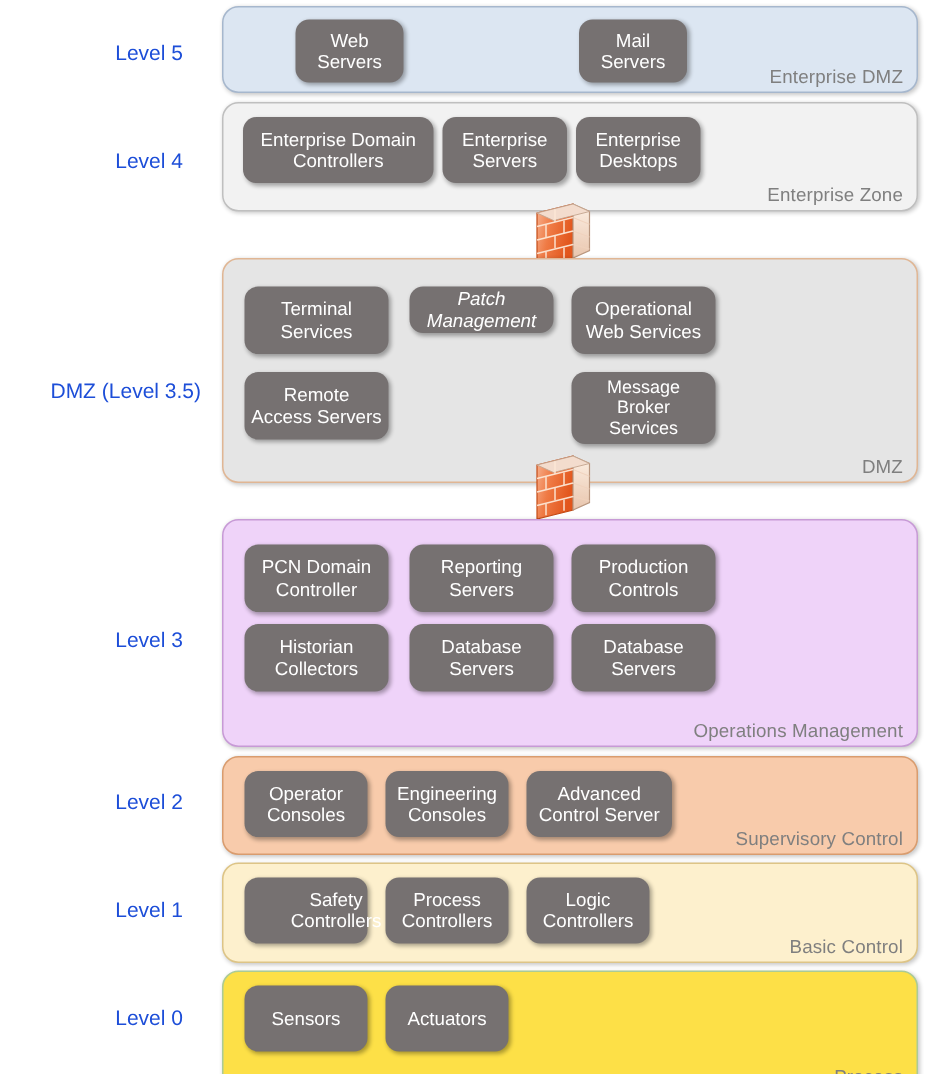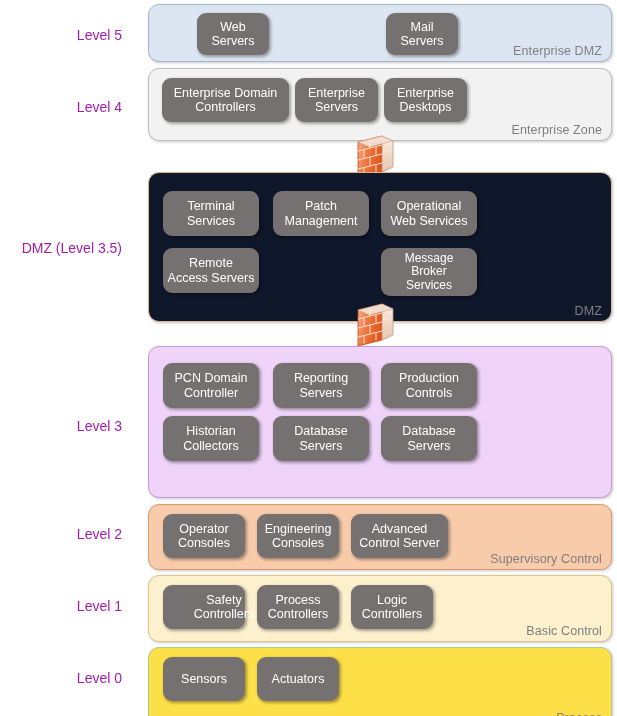--- a/index.html
+++ b/index.html
@@ -20,21 +20,21 @@
     width: 617px;
     height: 716px;
   }
 
   
   .level-label {
     position: absolute;
     left: 0;
     width: 122px;
     text-align: right;
-    color: #a21caf;
+    color: #1d4ed8;
     font-size: 14px;
     line-height: 16px;
     white-space: nowrap;
   }
 
   
   .zone {
     position: absolute;
     left: 148px;
     width: 464px;
@@ -79,21 +79,21 @@
   }
   .firewall svg { display: block; }
 </style>
 </head>
 <body>
 
 <div id="diagram">
 
   <div class="level-label" style="top:27px;">Level 5</div>
   <div class="level-label" style="top:99px;">Level 4</div>
-  <div class="level-label" style="top:240px;">DMZ (Level 3.5)</div>
+  <div class="level-label" style="top:252px;padding-left:12px;">DMZ (Level 3.5)</div>
   <div class="level-label" style="top:418px;">Level 3</div>
   <div class="level-label" style="top:526px;">Level 2</div>
   <div class="level-label" style="top:598px;">Level 1</div>
   <div class="level-label" style="top:670px;">Level 0</div>
 
   <div class="zone" style="top:4px; height:58px; background:#dce6f2; border-color:#a6b7cd;">
     <div class="node" style="left:13px; top:8px; width:72px; height:42px;margin-left:35px;">Web
 Servers</div>
     <div class="node" style="left:237px; top:8px; width:72px; height:42px;">Mail
 Servers</div>
@@ -142,24 +142,24 @@
         <line x1="21" y1="31" x2="21" y2="38.5"></line>
       </g>
       <g stroke="#f0d2bd" stroke-width="0.7" fill="none" opacity="0.9">
         <line x1="27" y1="11" x2="38" y2="15.5"></line>
         <line x1="27" y1="20" x2="38" y2="24"></line>
         <line x1="27" y1="29" x2="38" y2="32"></line>
       </g>
     </svg>
   </div>
 
-  <div class="zone" style="top:172px; height:150px; background:#0f172a; border-color:#e0b694;">
+  <div class="zone" style="top:172px; height:150px; background:#e5e5e5; border-color:#e0b694;">
     <div class="node" style="left:14px; top:18px; width:96px; height:45px;">Terminal
 Services</div>
-    <div class="node" style="left:124px; top:18px; width:96px; height:45px;">Patch
+    <div class="node" style="left:124px; top:18px; width:96px; height:31px;font-style:italic;">Patch
 Management</div>
     <div class="node" style="left:232px; top:18px; width:96px; height:45px;">Operational
 Web Services</div>
     <div class="node" style="left:14px; top:75px; width:96px; height:45px;">Remote
 Access Servers</div>
     <div class="node" style="left:232px; top:75px; width:96px; height:48px; font-size:12px; line-height:13.5px;">Message
 Broker
 Services</div>
     <div class="zone-caption">DMZ</div>
   </div>
@@ -205,20 +205,21 @@
     <div class="node" style="left:124px; top:16px; width:96px; height:45px;">Reporting
 Servers</div>
     <div class="node" style="left:232px; top:16px; width:96px; height:45px;">Production
 Controls</div>
     <div class="node" style="left:14px; top:69px; width:96px; height:45px;">Historian
 Collectors</div>
     <div class="node" style="left:124px; top:69px; width:96px; height:45px;">Database
 Servers</div>
     <div class="node" style="left:232px; top:69px; width:96px; height:45px;">Database
 Servers</div>
+    <div class="zone-caption">Operations Management</div>
   </div>
 
   <div class="zone" style="top:504px; height:66px; background:#f8cbab; border-color:#d99c6e;padding-left:12px;">
     <div class="node" style="left:14px; top:9px; width:82px; height:44px;">Operator
 Consoles</div>
     <div class="node" style="left:108px; top:9px; width:82px; height:44px;">Engineering
 Consoles</div>
     <div class="node" style="left:202px; top:9px; width:97px; height:44px;">Advanced
 Control Server</div>
     <div class="zone-caption">Supervisory Control</div>

